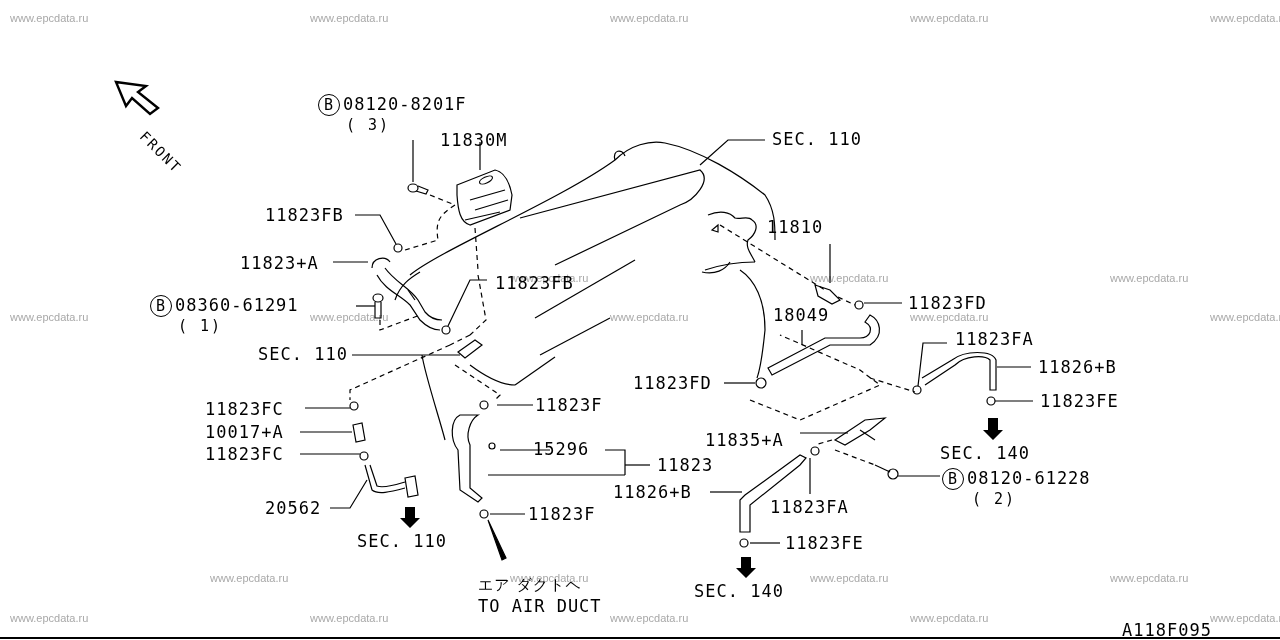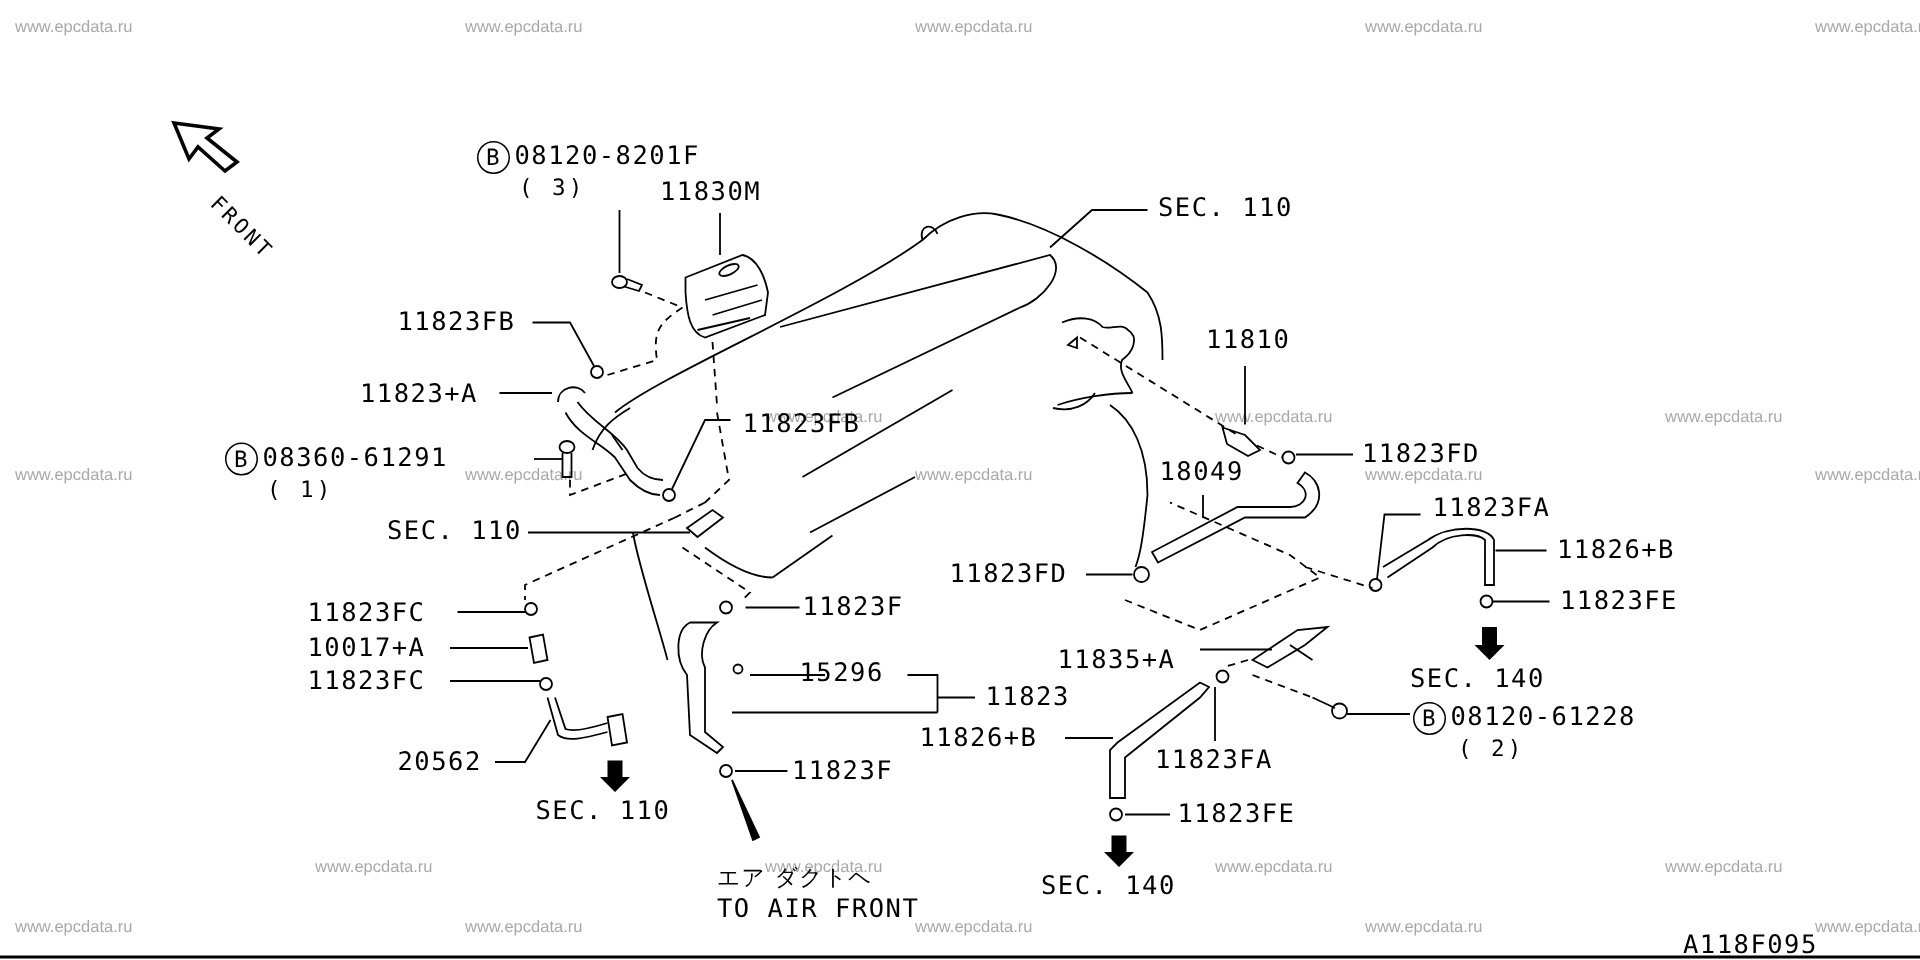--- a/index.html
+++ b/index.html
@@ -202,34 +202,34 @@
   <path d="M488 520 L506 558 L502 560 Z" fill="#000"></path>
 </svg>
 
 <div class="sub" style="left:148px;top:128px;transform:rotate(45deg);transform-origin:left top;font-size:14px">FRONT</div>
 
 <div class="lbl" style="left:318px;top:94px">
   <span class="circ">B</span><span>08120-8201F</span>
 </div>
 <div class="sub" style="left:346px;top:116px">( 3)</div>
 
-<div class="lbl" style="left:440px;top:120px">11830M</div>
+<div class="lbl" style="left:440px;top:132px">11830M</div>
 <div class="lbl" style="left:772px;top:131px">SEC. 110</div>
 <div class="lbl" style="left:265px;top:207px">11823FB</div>
 <div class="lbl" style="left:240px;top:255px">11823+A</div>
 
 <div class="lbl" style="left:150px;top:295px">
   <span class="circ">B</span><span>08360-61291</span>
 </div>
 <div class="sub" style="left:178px;top:317px">( 1)</div>
 
 <div class="lbl" style="left:495px;top:275px">11823FB</div>
 <div class="lbl" style="left:258px;top:346px">SEC. 110</div>
 
-<div class="lbl" style="left:804px;top:219px">11810</div>
+<div class="lbl" style="left:767px;top:219px">11810</div>
 <div class="lbl" style="left:908px;top:295px">11823FD</div>
 <div class="lbl" style="left:773px;top:307px">18049</div>
 <div class="lbl" style="left:955px;top:331px">11823FA</div>
 <div class="lbl" style="left:1038px;top:359px">11826+B</div>
 <div class="lbl" style="left:1040px;top:393px">11823FE</div>
 <div class="lbl" style="left:940px;top:445px">SEC. 140</div>
 <div class="lbl" style="left:633px;top:375px">11823FD</div>
 
 <div class="lbl" style="left:205px;top:401px">11823FC</div>
 <div class="lbl" style="left:205px;top:424px">10017+A</div>
@@ -245,17 +245,17 @@
 <div class="sub" style="left:972px;top:490px">( 2)</div>
 
 <div class="lbl" style="left:265px;top:500px">20562</div>
 <div class="lbl" style="left:357px;top:533px">SEC. 110</div>
 <div class="lbl" style="left:613px;top:484px">11826+B</div>
 <div class="lbl" style="left:770px;top:499px">11823FA</div>
 <div class="lbl" style="left:528px;top:506px">11823F</div>
 <div class="lbl" style="left:785px;top:535px">11823FE</div>
 
 <div class="lbl" style="left:478px;top:578px;font-family:'DejaVu Sans',sans-serif;font-size:15px">エア  ダクトヘ</div>
-<div class="lbl" style="left:478px;top:598px">TO AIR FRONT</div>
+<div class="lbl" style="left:478px;top:598px">TO AIR DUCT</div>
 <div class="lbl" style="left:694px;top:583px">SEC. 140</div>
 
 <div class="lbl" style="left:1122px;top:622px">A118F095</div>
 <div class="bottom-rule"></div>
 
 </body></html>

